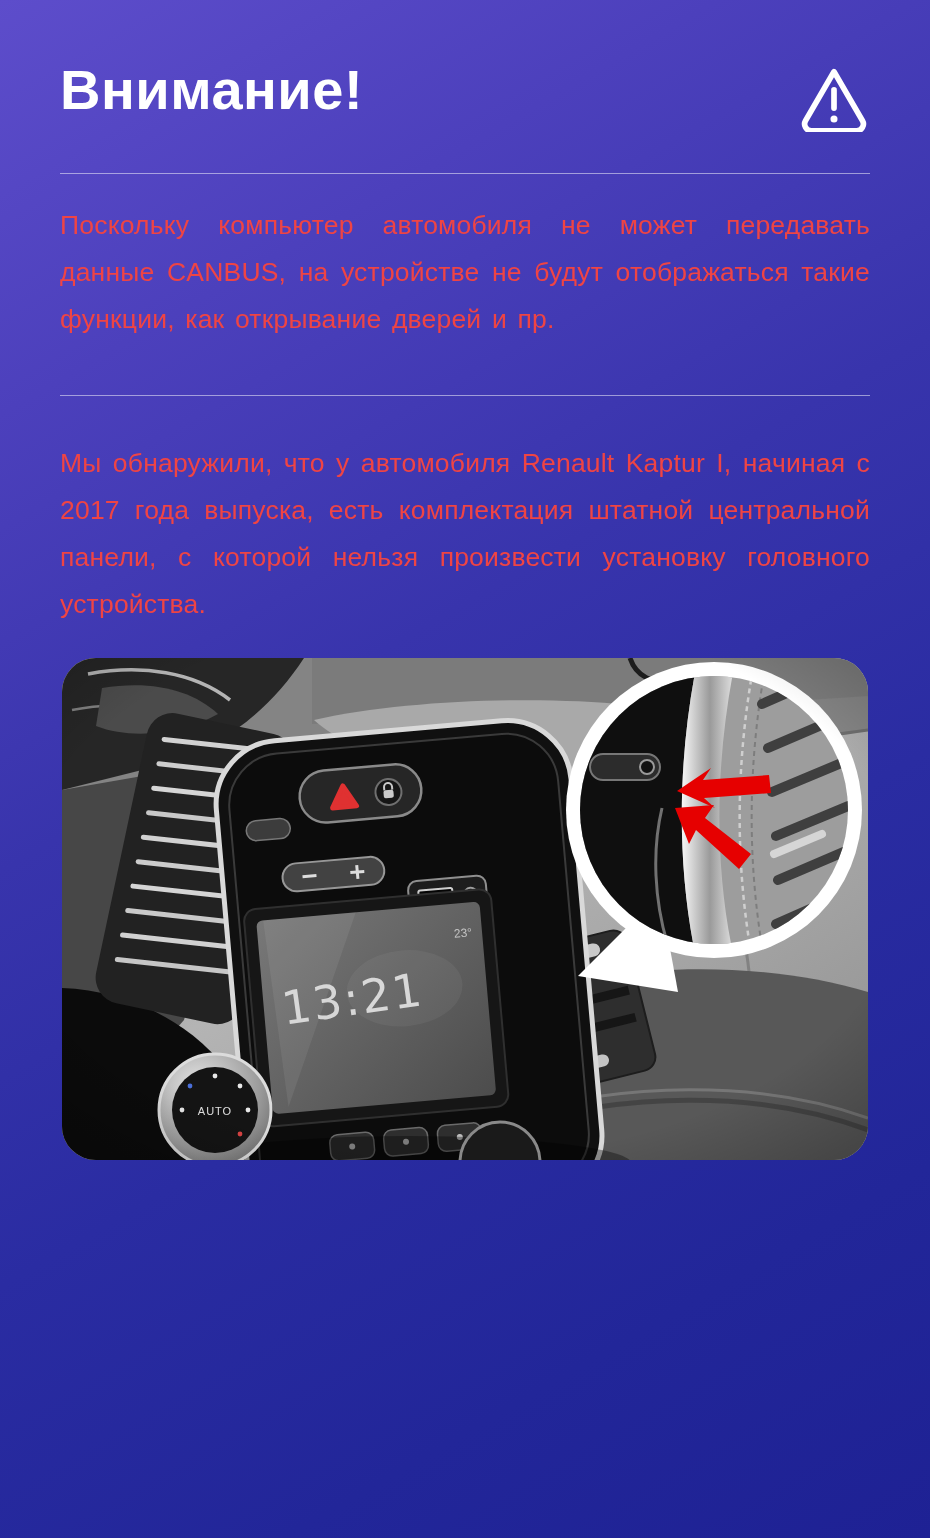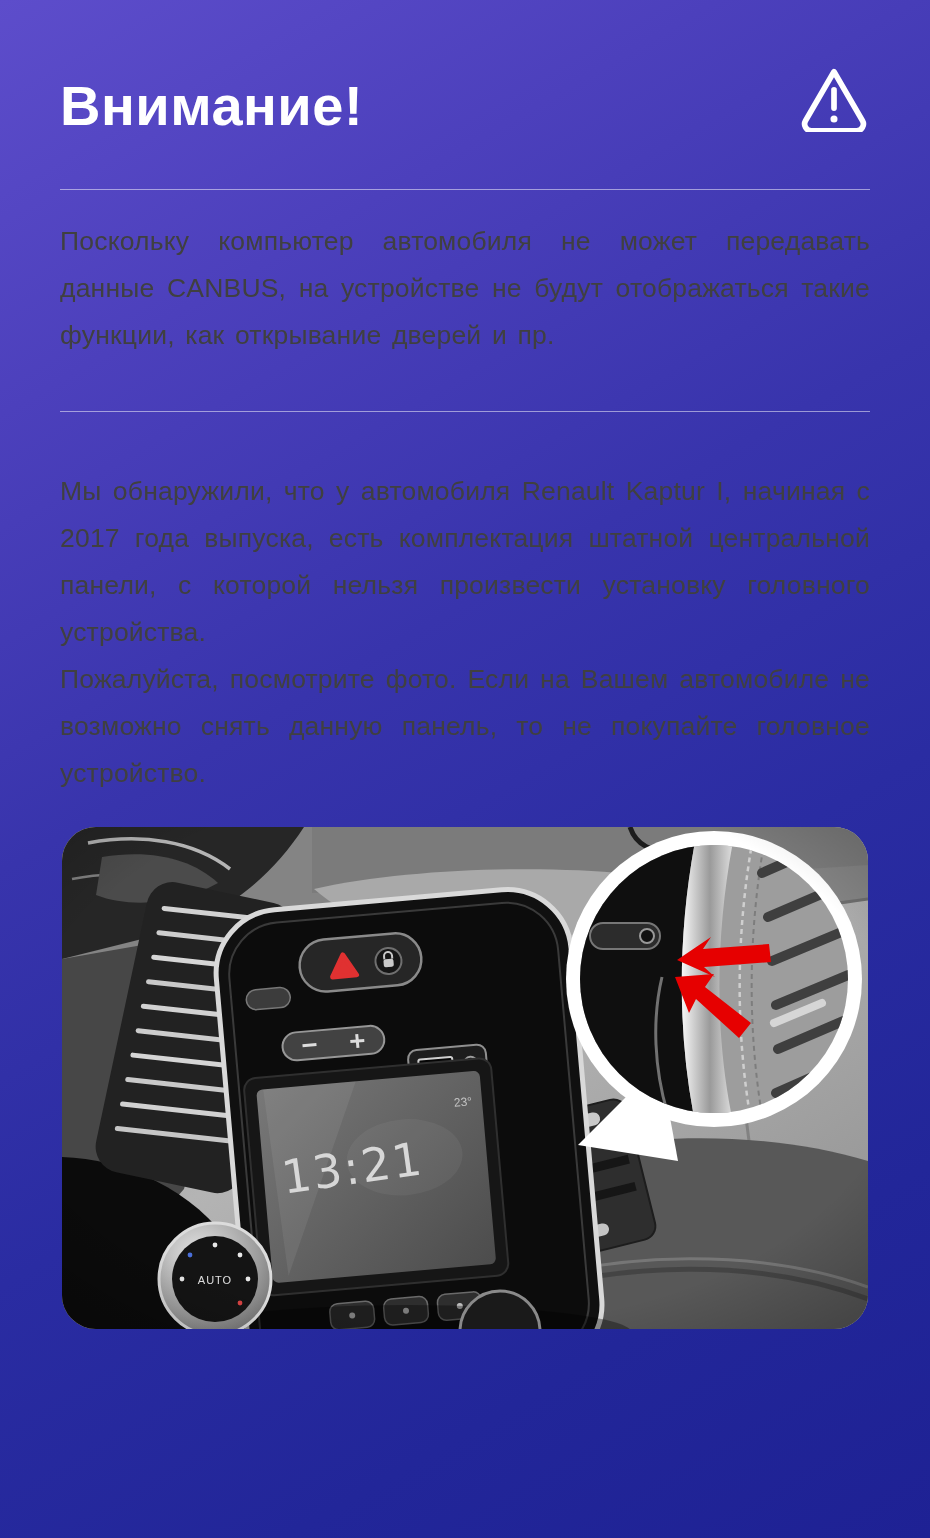--- a/index.html
+++ b/index.html
@@ -2,35 +2,35 @@
 <html lang="ru"><head>
 <meta charset="utf-8">
 <style>
   html,body{margin:0;padding:0;}
   body{
     width:930px;height:1538px;
     font-family:"Liberation Sans","DejaVu Sans",sans-serif;
     background:linear-gradient(150deg,#5d4dcb 0%,#4c40bc 20%,#3834ac 42%,#2a2ca2 62%,#222699 82%,#1e2194 100%);
     overflow:hidden;
   }
-  .content{position:relative;width:930px;height:1538px;box-sizing:border-box;padding:16px 60px;}
+  .content{position:relative;width:930px;height:1538px;box-sizing:border-box;padding:0 60px;}
   .page-title{
     margin:0;padding-top:56px;
     font-size:56px;font-weight:bold;color:#ffffff;letter-spacing:.5px;line-height:1.2;
   }
   .warning-icon{position:absolute;top:66px;right:58px;width:76px;height:66px;}
   .divider{border:none;border-top:1.5px solid rgba(255,255,255,.5);margin:0;height:0;}
   .hr1{margin-top:50px;}
   .hr2{margin-top:52px;}
   .body-text{
-    color:#404040;font-size:26.5px;line-height:47px;
+    color:#ef4444;font-size:26.5px;line-height:47px;
     text-align:justify;word-spacing:3px;letter-spacing:.2px;margin:0;
   }
   .p1{margin-top:28px;}
-  .para-block{margin-top:56px;}
+  .para-block{margin-top:44px;}
   .photo-frame{
     margin-top:30px;margin-left:2px;
     width:806px;height:502px;border-radius:34px;overflow:hidden;
     position:relative;background:#9a9a9a;
   }
   .photo-frame svg{display:block;width:806px;height:502px;}
   .clock-text{font-family:"DejaVu Sans",sans-serif;font-weight:normal;}
 </style>
 </head>
 <body>
@@ -46,21 +46,20 @@
   </svg>
 
   <hr class="divider hr1">
 
   <p class="body-text p1">Поскольку компьютер автомобиля не может передавать данные CANBUS, на устройстве не будут отображаться такие функции, как открывание дверей и пр.</p>
 
   <hr class="divider hr2">
 
   <div class="para-block">
     <p class="body-text">Мы обнаружили, что у автомобиля Renault Kaptur I, начиная с 2017 года выпуска, есть комплектация штатной центральной панели, с которой нельзя произвести установку головного устройства.</p>
-    <p class="body-text">Пожалуйста, посмотрите фото. Если на Вашем автомобиле не возможно снять данную панель, то не покупайте головное устройство.</p>
   </div>
 
   <div class="photo-frame">
     <svg viewBox="0 0 806 502" preserveAspectRatio="none">
       <defs>
         <linearGradient id="bgG" x1="0" y1="0" x2="1" y2="1">
           <stop offset="0" stop-color="#8e8e8e"></stop>
           <stop offset="0.45" stop-color="#b4b4b4"></stop>
           <stop offset="1" stop-color="#8f8f8f"></stop>
         </linearGradient>

